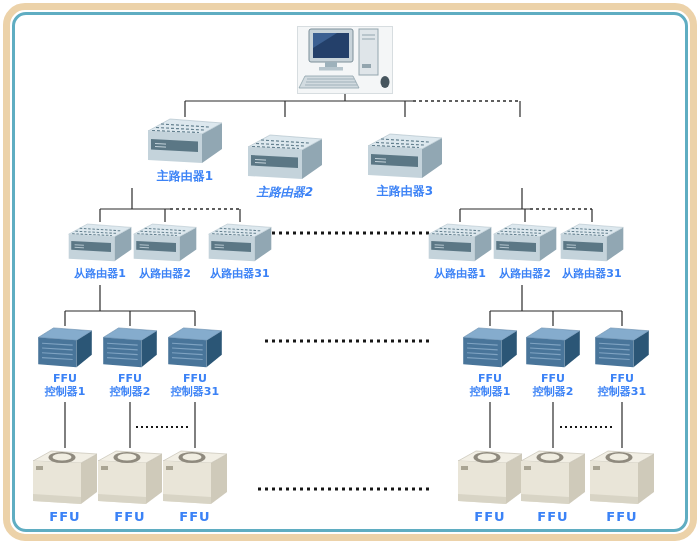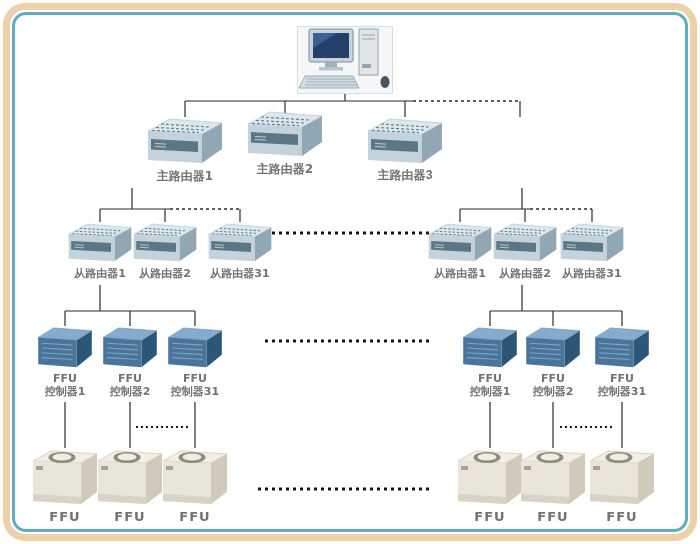--- a/index.html
+++ b/index.html
@@ -7,21 +7,21 @@
           font-family:"DejaVu Sans","Liberation Sans",sans-serif;}
   .frame-outer{position:absolute;inset:3px;border:7px solid #ecd2a9;border-radius:22px;}
   .frame-inner{position:absolute;inset:12px;border:3px solid #5fadc2;border-radius:14px;background:#ffffff;}
   .layer{position:absolute;inset:0;}
   svg.wires{position:absolute;left:0;top:0;pointer-events:none;}
   .ln{stroke:#2a2a2a;stroke-width:1.2;}
   .dash{stroke:#2a2a2a;stroke-width:1.4;stroke-dasharray:3 3;}
   .dots{stroke:#161616;stroke-width:3;stroke-dasharray:3 4;}
   .dots-sm{stroke:#161616;stroke-width:2;stroke-dasharray:2 3;}
   .node{position:absolute;display:flex;flex-direction:column;align-items:center;}
-  .node .lbl{margin-top:3px;font-weight:bold;color:#737373;text-align:center;line-height:1.15;white-space:nowrap;}
+  .node .lbl{margin-top:3px;font-weight:bold;color:#3b82f6;text-align:center;line-height:1.15;white-space:nowrap;}
   .main .lbl{font-size:12px;}
   .slave .lbl{font-size:11px;}
   .ctrl .lbl{font-size:11px;}
   .ffu .lbl{font-size:13px;margin-top:4px;letter-spacing:1px;}
   .lbl span{display:block;}
   .defs{position:absolute;width:0;height:0;overflow:hidden;}
 </style>
 </head>
 <body>
 
@@ -145,27 +145,27 @@
           <use href="#sym-computer"></use>
         </svg>
     </div>
 
     <div class="node main" style="left:140px;top:117px;width:90px;">
       <svg width="78" height="50">
           <use href="#sym-router"></use>
         </svg>
       <div class="lbl">主路由器1</div>
     </div>
-    <div class="node main" style="left:240px;top:110px;width:90px;">
+    <div class="node main" style="left:240px;top:133px;width:90px;font-style:italic;">
       <svg width="78" height="50">
           <use href="#sym-router"></use>
         </svg>
       <div class="lbl">主路由器2</div>
     </div>
-    <div class="node main" style="left:360px;top:117px;width:90px;font-family:Liberation Mono, monospace;">
+    <div class="node main" style="left:360px;top:132px;width:90px;">
       <svg width="78" height="50">
           <use href="#sym-router"></use>
         </svg>
       <div class="lbl">主路由器3</div>
     </div>
 
     <div class="node slave" style="left:60px;top:222px;width:80px;">
       <svg width="66" height="43">
           <use href="#sym-router"></use>
         </svg>

